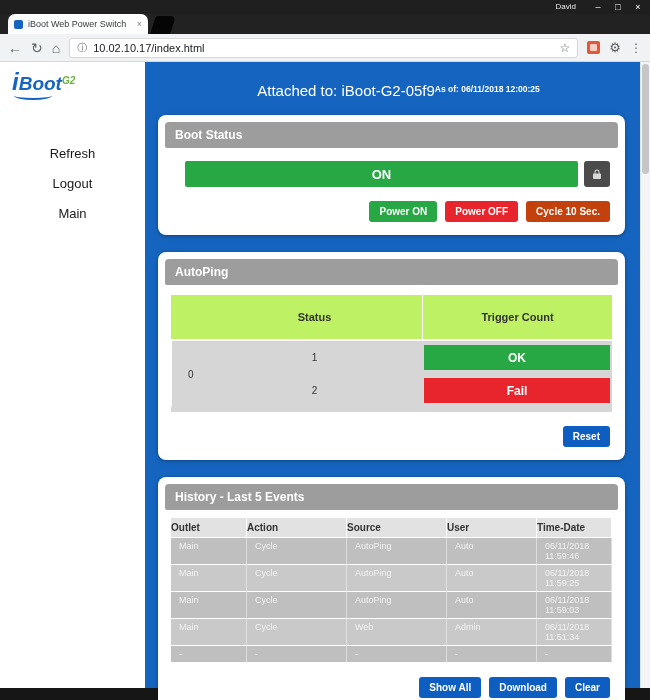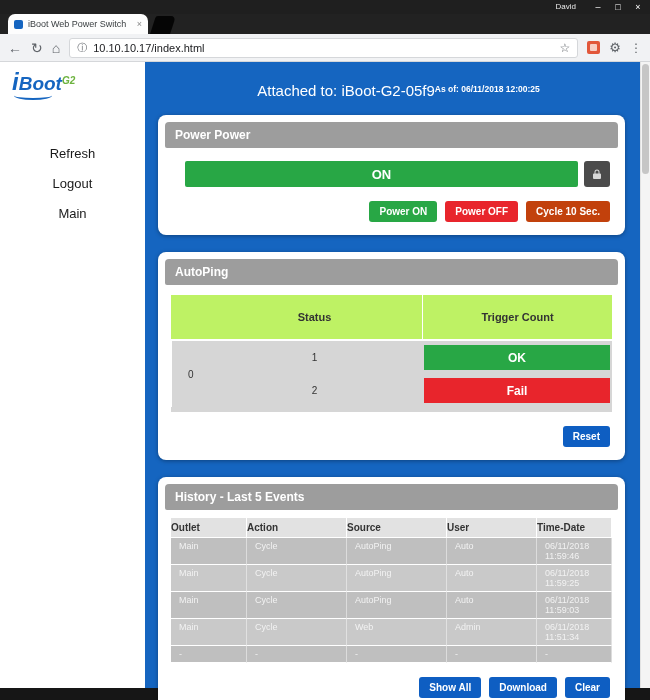--- a/index.html
+++ b/index.html
@@ -97,21 +97,21 @@
     </div>
     <div class="newtab-shape"></div>
   </div>
 
   <div class="toolbar">
     <span class="tool-icon">←</span>
     <span class="tool-icon">↻</span>
     <span class="tool-icon">⌂</span>
     <div class="addressbar">
       <span class="info-icon">ⓘ</span>
-      <span class="url-text">10.10.10.17/index.html</span>
+      <span class="url-text">10.02.10.17/index.html</span>
       <span class="star-icon">☆</span>
     </div>
     <span class="ext-icon"></span>
     <span class="gear-icon">⚙</span>
     <span class="menu-dots">⋮</span>
   </div>
 
   <div class="content">
 
     <div class="sidebar">
@@ -127,21 +127,21 @@
     </div>
 
     <div class="main">
 
       <div class="page-header">
         <span class="attached-to">Attached to: iBoot-G2-05f9</span>
         <span class="as-of">As of: 06/11/2018 12:00:25</span>
       </div>
 
       <div class="card card-first">
-        <div class="card-header">Power Power</div>
+        <div class="card-header">Boot Status</div>
         <div class="ps-row">
           <div class="ps-bar">ON</div>
           <div class="ps-lock">
             <svg width="12" height="12" viewBox="0 0 24 24">
                 <path fill="#d8d8d8" d="M12 3a5 5 0 0 0-5 5v3H6a2 2 0 0 0-2 2v7a2 2 0 0 0 2 2h12a2 2 0 0 0 2-2v-7a2 2 0 0 0-2-2h-1V8a5 5 0 0 0-5-5zm-3 8V8a3 3 0 0 1 6 0v3H9z"></path>
               </svg>
           </div>
         </div>
         <div class="btn-row">
           <button class="btn btn-green">Power ON</button>

